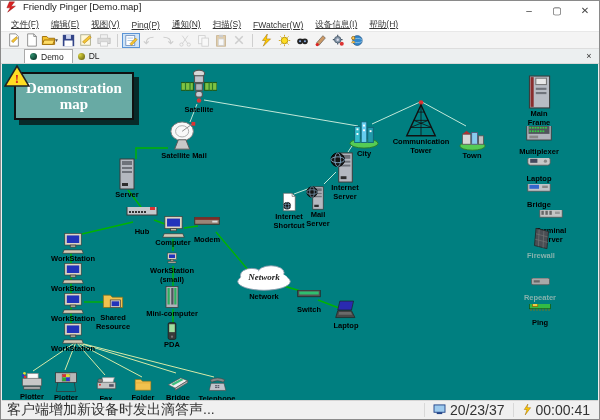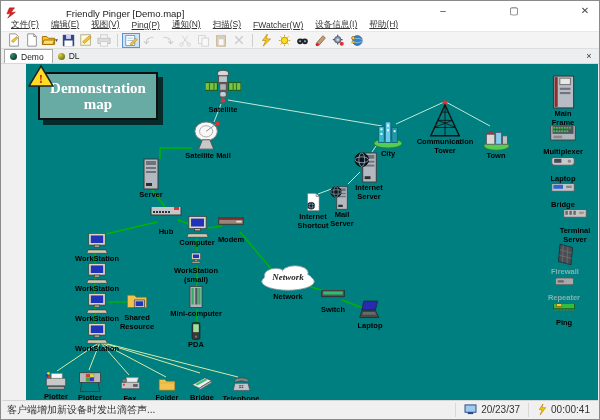--- a/index.html
+++ b/index.html
@@ -1,57 +1,57 @@
 <!DOCTYPE html>
 <html><head>
 <meta charset="utf-8">
 <style>
   * { margin:0; padding:0; box-sizing:border-box; }
   html,body { width:600px; height:420px; font-family:"Liberation Sans", sans-serif; }
   .window { position:relative; width:600px; height:420px; background:#f0f0f0; border:1px solid #8a8a8a; overflow:hidden; }
 
   
-  .titlebar { height:18px; background:#fff; display:flex; align-items:flex-end; padding-left:5px;gap:43px; }
+  .titlebar { height:18px; background:#fff; display:flex; align-items:flex-start; padding-left:5px; }
   .titlebar .appicon { width:12px; height:12px; margin-right:5px; }
   .titlebar .title { font-size:9.5px; color:#222; flex:1; }
   .winbtn { width:28px; height:18px; display:flex; align-items:center; justify-content:center; font-size:10px; color:#444; }
 
   
   .menubar { height:13px; background:#fff; display:flex; align-items:center; padding-left:4px; border-bottom:1px solid #e8e8e8; }
   .menuitem { font-size:8.5px; color:#333; padding:0 6px;text-decoration:underline; }
 
   
   .toolbar { height:17px; background:#f4f4f4; display:flex; align-items:center; padding-left:4px; border-bottom:1px solid #ddd; }
   .tbtn { width:18px; height:15px; display:flex; align-items:center; justify-content:center; }
   .tbtn.sel { background:#cfe4f7; border:1px solid #5a94d6; }
   .tbtn.dis { opacity:.42; }
   .tsep { width:1px; height:13px; background:#cfcfcf; margin:0 4px; }
   .drop { font-size:5px; color:#555; margin-left:-2px; }
 
   
   .tabbar { height:15px; background:#eceff0; display:flex; align-items:flex-end; padding-left:3px; position:relative; border-bottom:1px solid #d8d8d8; }
   .tab { height:14px; display:flex; align-items:center; font-size:8.5px; color:#222; padding:0 8px 0 5px; }
-  .tab.active { background:#fff; border:1px solid #aaa; border-bottom:none; }
+  .tab.active { background:#fff; border:1px solid #aaa; border-bottom:none;margin-left:20px; }
   .tabdot { width:7px; height:7px; border-radius:50%; margin-right:4px; }
   .dot-demo { background:radial-gradient(circle at 30% 30%, #2e8f6e, #05241c); }
   .dot-dl { background:radial-gradient(circle at 30% 30%, #d8d23e, #5a540a); }
   .tabclose { position:absolute; right:4px; top:1px; font-size:9px; color:#333; width:12px; height:12px; text-align:center; line-height:12px; }
 
   
-  .map { position:absolute; left:1px; right:1px; top:63px; height:337px; background:#007f80; overflow:hidden;margin-left:24px; }
+  .map { position:absolute; left:1px; right:1px; top:63px; height:337px; background:#007f80; overflow:hidden; }
   .wires { position:absolute; left:0; top:0; pointer-events:none; }
   .node { position:absolute; width:64px; transform:translateX(-50%); display:flex; flex-direction:column; align-items:center; }
   .node .lbl { font-size:7.5px; font-weight:bold; color:#000; text-align:center; line-height:1.15; margin-top:1px; }
   .node .lbl.dim { color:#87b2ad; }
   .maptitle { position:absolute; left:12px; top:8px; width:120px; height:48px; background:#68aaa4; border:2px solid #101010; box-shadow:5px 5px 0 rgba(8,34,32,.9); display:flex; align-items:center; justify-content:center; text-align:center; font-family:"Liberation Serif", serif; font-weight:bold; font-size:15px; color:#fff; line-height:1.1; padding:2px; }
   .warn { position:absolute; left:2px; top:0px; }
   .cloudtxt { position:absolute; left:50%; top:8px; transform:translateX(-50%); font-family:"Liberation Serif", serif; font-style:italic; font-weight:bold; font-size:9px; color:#222; }
 
   
-  .statusbar { position:absolute; left:1px; right:1px; bottom:1px; height:18px; background:#f0f0f0; border-top:1px solid #d4d4d4; display:flex; align-items:center; font-size:10px; color:#333; }
+  .statusbar { position:absolute; left:1px; right:1px; bottom:1px; height:18px; background:#f0f0f0; border-top:1px solid #d4d4d4; display:flex; align-items:center; font-size:14px; color:#333; }
   .sb-hint { flex:1; padding-left:5px; }
   .sb-sep { width:1px; height:14px; background:#d8d8d8; }
   .sb-panel { display:flex; align-items:center; padding:0 8px; gap:4px; }
 </style>
 </head>
 <body>
 
 <svg style="position:absolute;width:0;height:0" aria-hidden="true">
 <defs>
 <symbol id="sy-satellite" viewBox="0 0 32 32">
@@ -654,21 +654,21 @@
           <use href="#sy-bridge"></use>
         </svg>
         <div class="lbl">Bridge</div>
       </div>
     <div class="node" style="left:549px;top:146px;width:40px">
         <svg width="26" height="16" viewBox="0 6 32 20">
           <use href="#sy-terminal"></use>
         </svg>
         <div class="lbl">Terminal Server</div>
       </div>
-    <div class="node" style="left:539px;top:178px">
+    <div class="node" style="left:539px;top:162px">
         <svg width="25" height="25" viewBox="0 0 32 32">
           <use href="#sy-firewall"></use>
         </svg>
         <div class="lbl dim">Firewall</div>
       </div>
     <div class="node" style="left:538px;top:214px">
         <svg width="25" height="15" viewBox="0 6 32 20">
           <use href="#sy-repeater"></use>
         </svg>
         <div class="lbl dim">Repeater</div>

